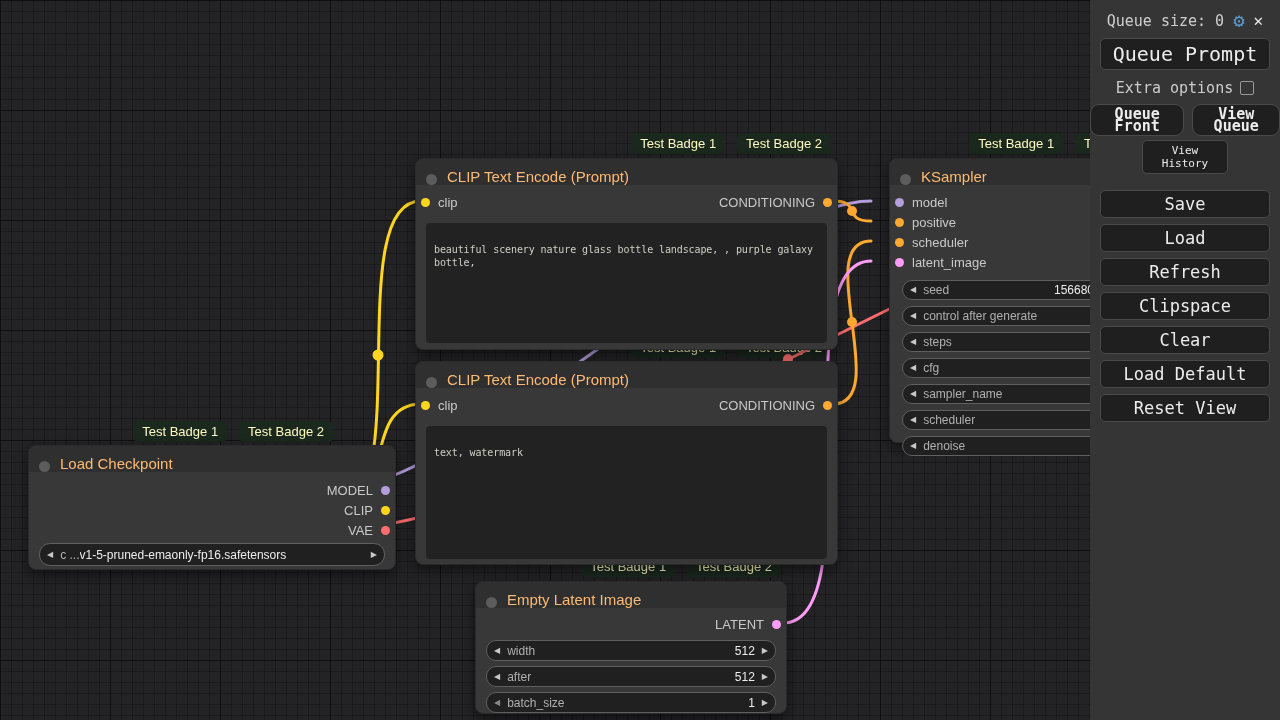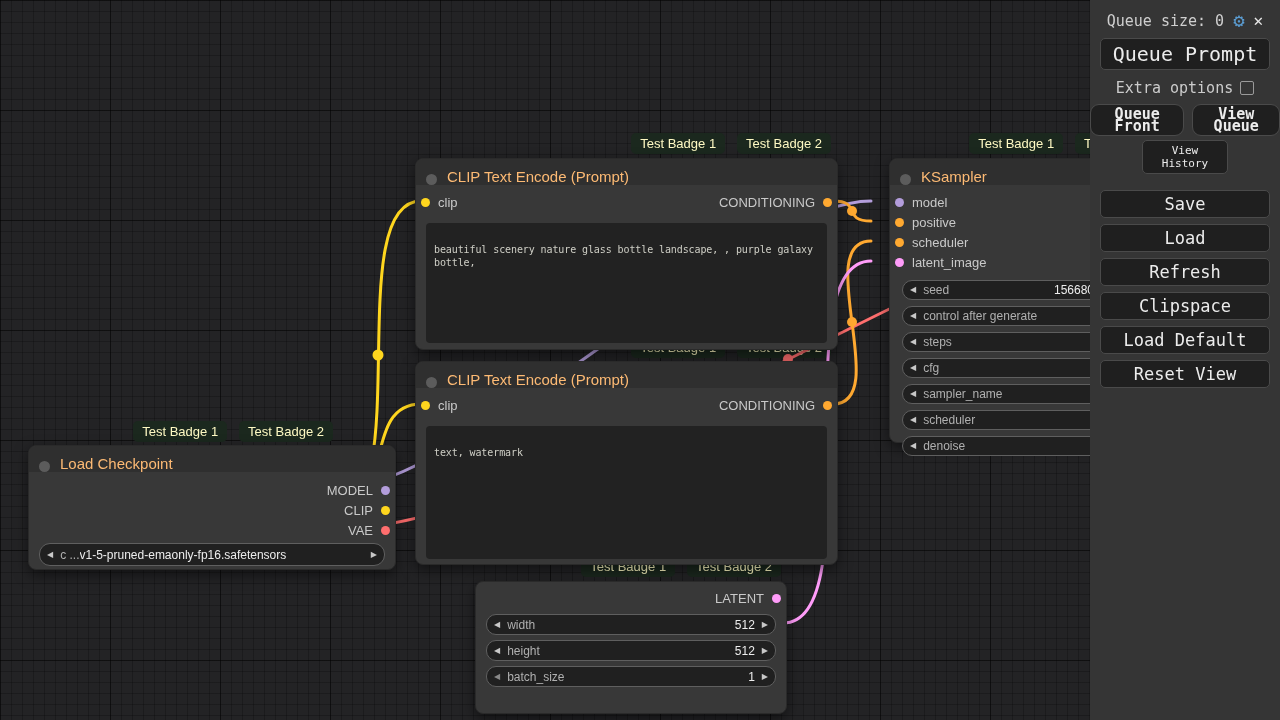--- a/index.html
+++ b/index.html
@@ -205,34 +205,38 @@
       <span class="arrow">◀</span>
       <span class="wlabel">scheduler</span>
     </div>
     <div class="widget">
       <span class="arrow">◀</span>
       <span class="wlabel">denoise</span>
     </div>
   </div>
 
   <div class="node" style="left:475px;top:581px;width:312px;height:133px;">
+    <div class="node-title">
+      <span class="tdot"></span>
+      <span>Empty Latent Image</span>
+    </div>
     <div class="slot-row out" style="margin-top:6px;">
       <span>LATENT</span>
       <span class="sdot" style="background: rgb(255, 156, 249);"></span>
     </div>
     <div style="height:6px;"></div>
     <div class="widget">
       <span class="arrow">◀</span>
       <span class="wlabel">width</span>
       <span class="wvalue">512</span>
       <span class="arrow">▶</span>
     </div>
     <div class="widget">
       <span class="arrow">◀</span>
-      <span class="wlabel">height</span>
+      <span class="wlabel">after</span>
       <span class="wvalue">512</span>
       <span class="arrow">▶</span>
     </div>
     <div class="widget">
       <span class="arrow" style="color:#888;">◀</span>
       <span class="wlabel">batch_size</span>
       <span class="wvalue">1</span>
       <span class="arrow">▶</span>
     </div>
   </div>
@@ -251,18 +255,19 @@
     <div class="small-row">
       <div class="btn small">Queue Front</div>
       <div class="btn small">View Queue</div>
     </div>
     <div class="btn history">View History</div>
     <div class="menu-btns">
       <div class="btn menu">Save</div>
       <div class="btn menu">Load</div>
       <div class="btn menu">Refresh</div>
       <div class="btn menu">Clipspace</div>
+      <div class="btn menu">Clear</div>
       <div class="btn menu">Load Default</div>
       <div class="btn menu">Reset View</div>
     </div>
   </div>
 
 </div>
 
 </body></html>

